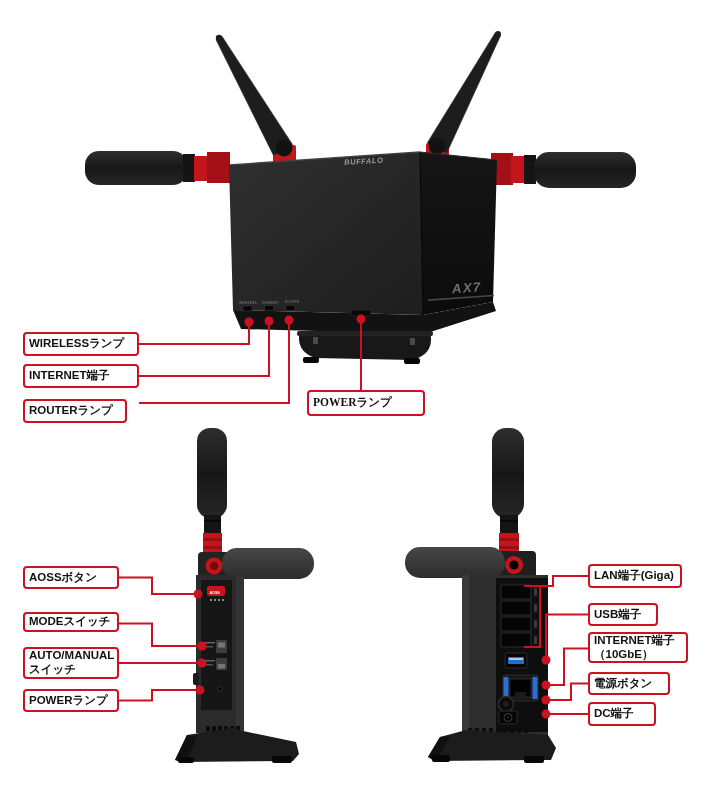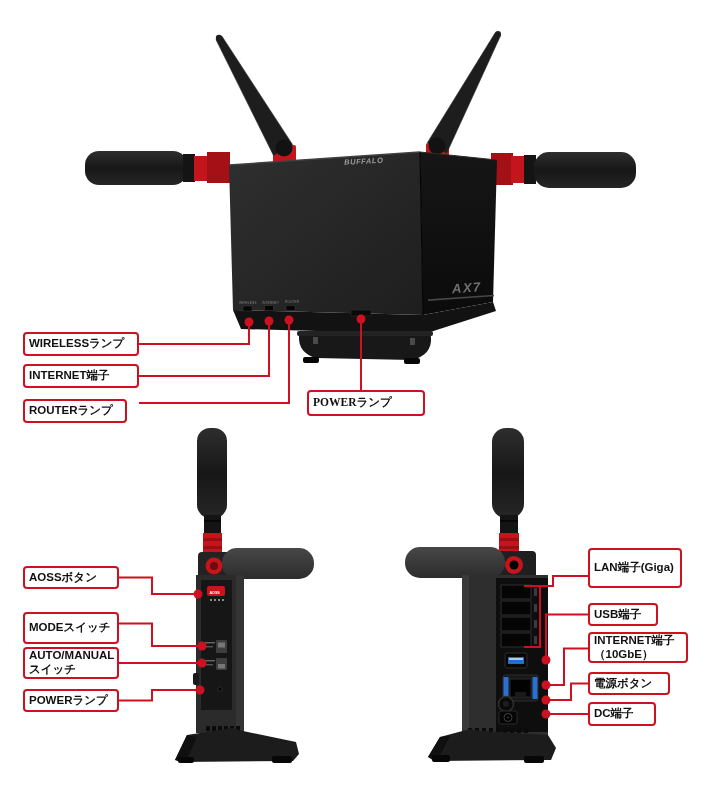--- a/index.html
+++ b/index.html
@@ -234,25 +234,25 @@
     <circle class="co-dot" cx="546" cy="714" r="4.5"></circle>
   </g>
 </svg>
 
 <div class="callout" style="left:23px;top:332px;width:116px;height:24px;">WIRELESSランプ</div>
 <div class="callout" style="left:23px;top:364px;width:116px;height:24px;">INTERNET端子</div>
 <div class="callout" style="left:23px;top:391px;width:104px;height:24px;margin-top:8px;">ROUTERランプ</div>
 <div class="callout" style="left:307px;top:390px;width:118px;height:26px;font-family:Liberation Serif, serif;">POWERランプ</div>
 
 <div class="callout" style="left:23px;top:566px;width:96px;height:23px;">AOSSボタン</div>
-<div class="callout" style="left:23px;top:612px;width:96px;height:32px;">MODEスイッチ</div>
+<div class="callout" style="left:23px;top:612px;width:96px;height:20px;">MODEスイッチ</div>
 <div class="callout" style="left:23px;top:647px;width:96px;height:32px;">AUTO/MANUAL
 スイッチ</div>
 <div class="callout" style="left:23px;top:689px;width:96px;height:23px;">POWERランプ</div>
 
-<div class="callout" style="left:588px;top:548px;width:94px;height:40px;">LAN端子(Giga)</div>
+<div class="callout" style="left:588px;top:564px;width:94px;height:24px;">LAN端子(Giga)</div>
 <div class="callout" style="left:588px;top:603px;width:70px;height:23px;">USB端子</div>
 <div class="callout" style="left:588px;top:632px;width:100px;height:31px;">INTERNET端子
 （10GbE）</div>
 <div class="callout" style="left:588px;top:672px;width:82px;height:23px;text-align:right;">電源ボタン</div>
 <div class="callout" style="left:588px;top:702px;width:68px;height:24px;">DC端子</div>
 
 </div>
 
 </body></html>

